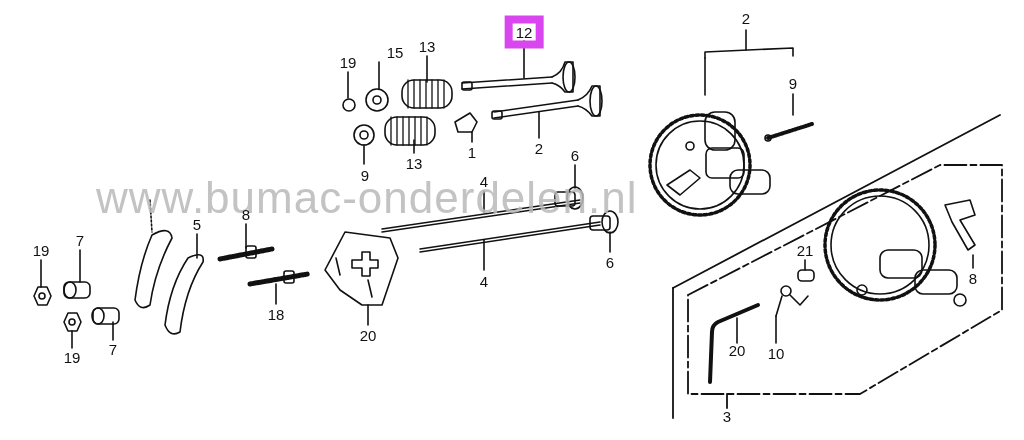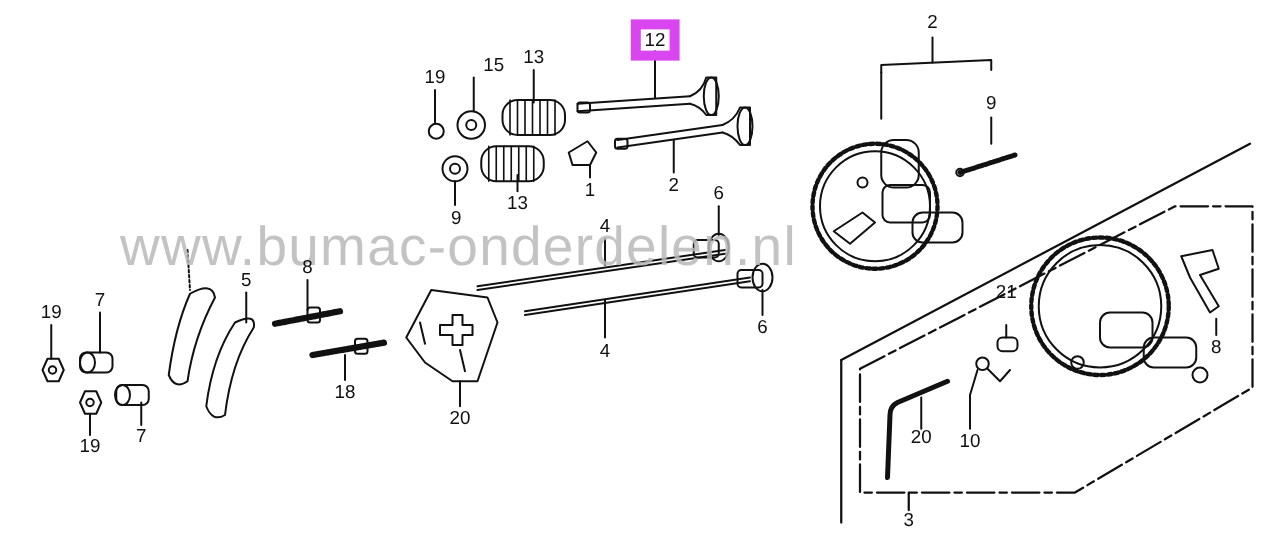--- a/index.html
+++ b/index.html
@@ -209,19 +209,19 @@
       <div class="lbl" style="left: 484px; top: 281px;">4</div>
       <div class="lbl" style="left: 610px; top: 262px;">6</div>
       <div class="lbl" style="left: 368px; top: 335px;">20</div>
       <div class="lbl" style="left: 246px; top: 214px;">8</div>
       <div class="lbl" style="left: 276px; top: 314px;">18</div>
       <div class="lbl" style="left: 197px; top: 224px;">5</div>
       <div class="lbl" style="left: 80px; top: 240px;">7</div>
       <div class="lbl" style="left: 41px; top: 250px;">19</div>
       <div class="lbl" style="left: 72px; top: 357px;">19</div>
       <div class="lbl" style="left: 113px; top: 349px;">7</div>
-      <div class="lbl" style="left: 805px; top: 234px;">21</div>
+      <div class="lbl" style="left: 805px; top: 250px;">21</div>
       <div class="lbl" style="left: 737px; top: 350px;">20</div>
       <div class="lbl" style="left: 776px; top: 353px;">10</div>
       <div class="lbl" style="left: 727px; top: 416px;">3</div>
       <div class="lbl" style="left: 973px; top: 278px;">8</div>
     </div>
 </div>
 
 </body></html>

